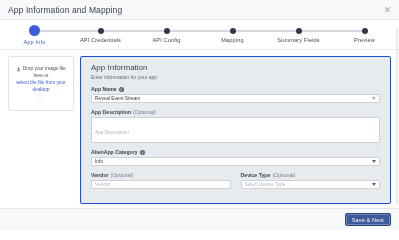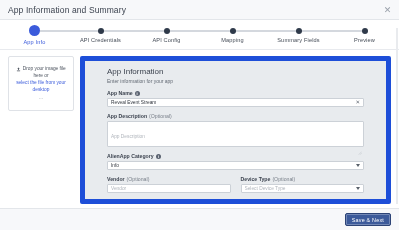--- a/index.html
+++ b/index.html
@@ -101,23 +101,23 @@
   .dz-upload-icon { width: 5px; height: 5px; display:inline-block; margin-top: .5px; }
   .dz-link {
     font-size: 4.8px; color: #3b5bdb; line-height: 1.45;
     margin-top: 0px;
   }
   .dz-dots { font-size: 4.5px; color:#aab0b8; margin-top:2px; }
 
   .panel {
     flex: 1 1 auto;
     background: #e8ebee;
-    border: 5px solid #1d4ed8;
+    border: 1px solid #1d4ed8;
     border-radius: 2px;
-    padding: 6px 22px;
+    padding: 6px 10px;
     min-width: 0;
     display: flex; flex-direction: column;
   }
   .panel-title { font-size: 8px; color: #3d4450; }
   .panel-sub   { font-size: 5px; color: #646b75; margin-top: 2px; }
 
   .field { margin-top: 6px; }
   .field-row { display: flex; gap: 10px; margin-top: 6px; }
   .field-row .field { margin-top: 0; flex: 1 1 0; min-width: 0; }
 
@@ -190,21 +190,21 @@
     position: absolute; right: 1px; top: 28px;
     width: 2px; height: 176px; background: #e9ebee;
   }
 </style>
 </head>
 <body>
 
 <div class="modal">
 
   <div class="titlebar">
-    <div class="title-text">App Information and Summary</div>
+    <div class="title-text">App Information and Mapping</div>
     <div class="close-icon">✕</div>
   </div>
 
   <div class="stepper">
 
     <div class="step active">
       <div class="bar"></div>
       <div class="dot"></div>
       <div class="lbl">App Info</div>
     </div>

